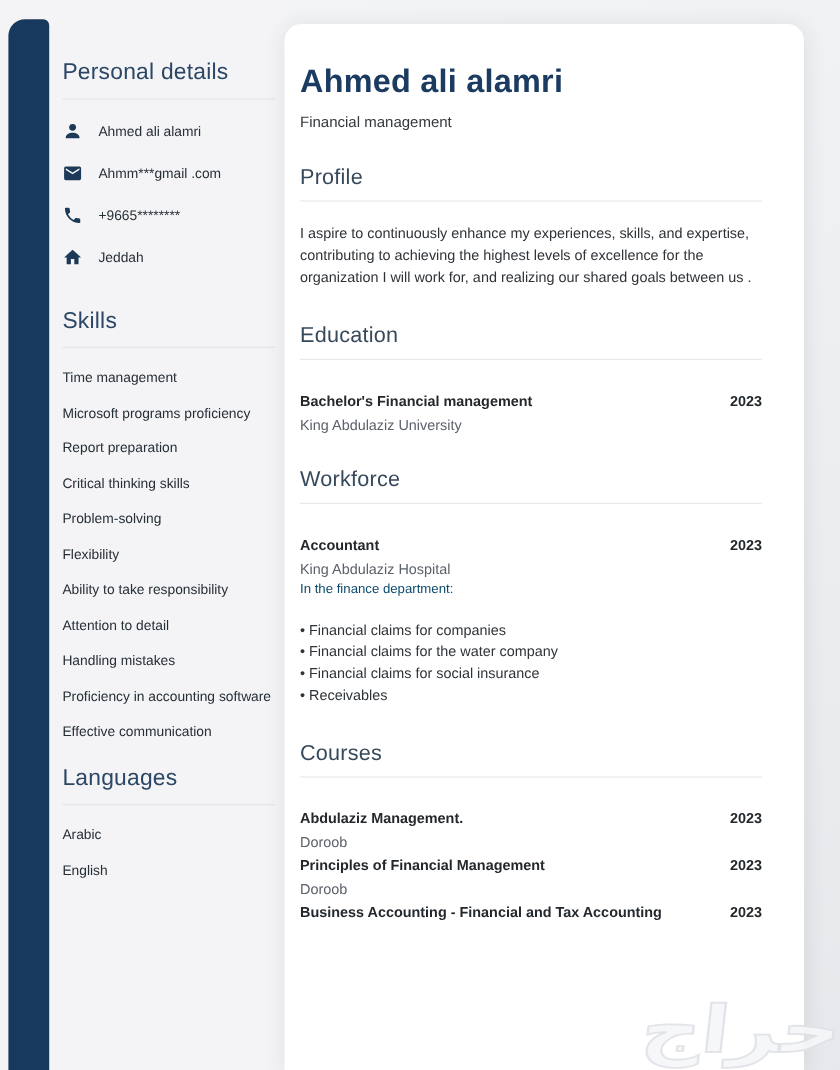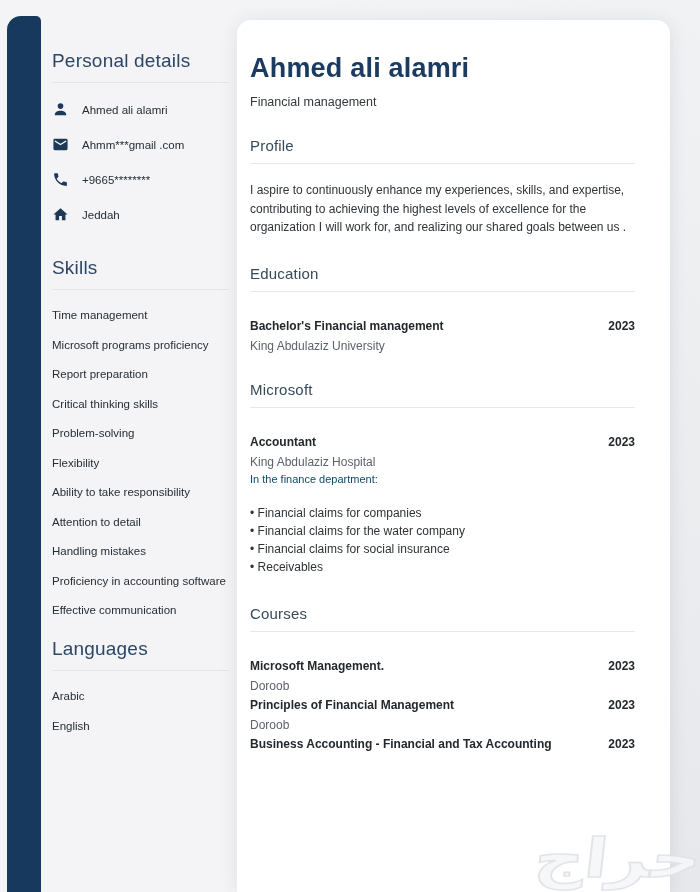--- a/index.html
+++ b/index.html
@@ -42,21 +42,21 @@
   
   .card {
     position:absolute; left:237px; top:20px; width:433px; height:872px;
     background:#ffffff; border-radius:14px 14px 0 0;
     box-shadow:0 2px 18px rgba(40,50,65,.10);
     padding:33px 35px 0 13px;
   }
   .resume-name { font-size:27px; font-weight:700; color:#1b3c60; letter-spacing:.2px; }
   .resume-subtitle { margin-top:11px; font-size:12.5px; color:#32383e; }
   .m-section { margin-top:28px; }
-  .m-title { font-size:15px; font-weight:400; color:#36495b; letter-spacing:.2px; }
+  .m-title { font-size:18px; font-weight:400; color:#36495b; letter-spacing:.2px; }
   .m-divider { height:1px; background:#e8e9eb; margin-top:9px; }
   .profile-text { margin-top:17px; font-size:12px; line-height:18.5px; color:#2e3338; }
   .entry { margin-top:25px; }
   .entry + .entry { margin-top:3px; }
   .entry-row { display:flex; justify-content:space-between; align-items:flex-start; }
   .entry-title { font-size:12px; font-weight:700; color:#23282d; line-height:18px; max-width:315px; }
   .entry-year { font-size:12px; font-weight:700; color:#23282d; line-height:18px; }
   .entry-sub { margin-top:4px; font-size:12px; color:#5b626b; }
   .entry-desc { margin-top:4px; font-size:11px; color:#0c4a6e; }
   .bullet-list { list-style:none; margin-top:19px; }
@@ -172,21 +172,21 @@
       <div class="entry">
         <div class="entry-row">
           <span class="entry-title">Bachelor's Financial management</span>
           <span class="entry-year">2023</span>
         </div>
         <div class="entry-sub">King Abdulaziz University</div>
       </div>
     </section>
 
     <section class="m-section">
-      <h2 class="m-title">Microsoft</h2>
+      <h2 class="m-title">Workforce</h2>
       <div class="m-divider"></div>
       <div class="entry">
         <div class="entry-row">
           <span class="entry-title">Accountant</span>
           <span class="entry-year">2023</span>
         </div>
         <div class="entry-sub">King Abdulaziz Hospital</div>
         <div class="entry-desc">In the finance department:</div>
         <ul class="bullet-list">
           <li>Financial claims for companies</li>
@@ -196,21 +196,21 @@
         </ul>
       </div>
     </section>
 
     <section class="m-section">
       <h2 class="m-title">Courses</h2>
       <div class="m-divider"></div>
 
       <div class="entry">
         <div class="entry-row">
-          <span class="entry-title">Microsoft Management.</span>
+          <span class="entry-title">Abdulaziz Management.</span>
           <span class="entry-year">2023</span>
         </div>
         <div class="entry-sub">Doroob</div>
       </div>
 
       <div class="entry">
         <div class="entry-row">
           <span class="entry-title">Principles of Financial Management</span>
           <span class="entry-year">2023</span>
         </div>

